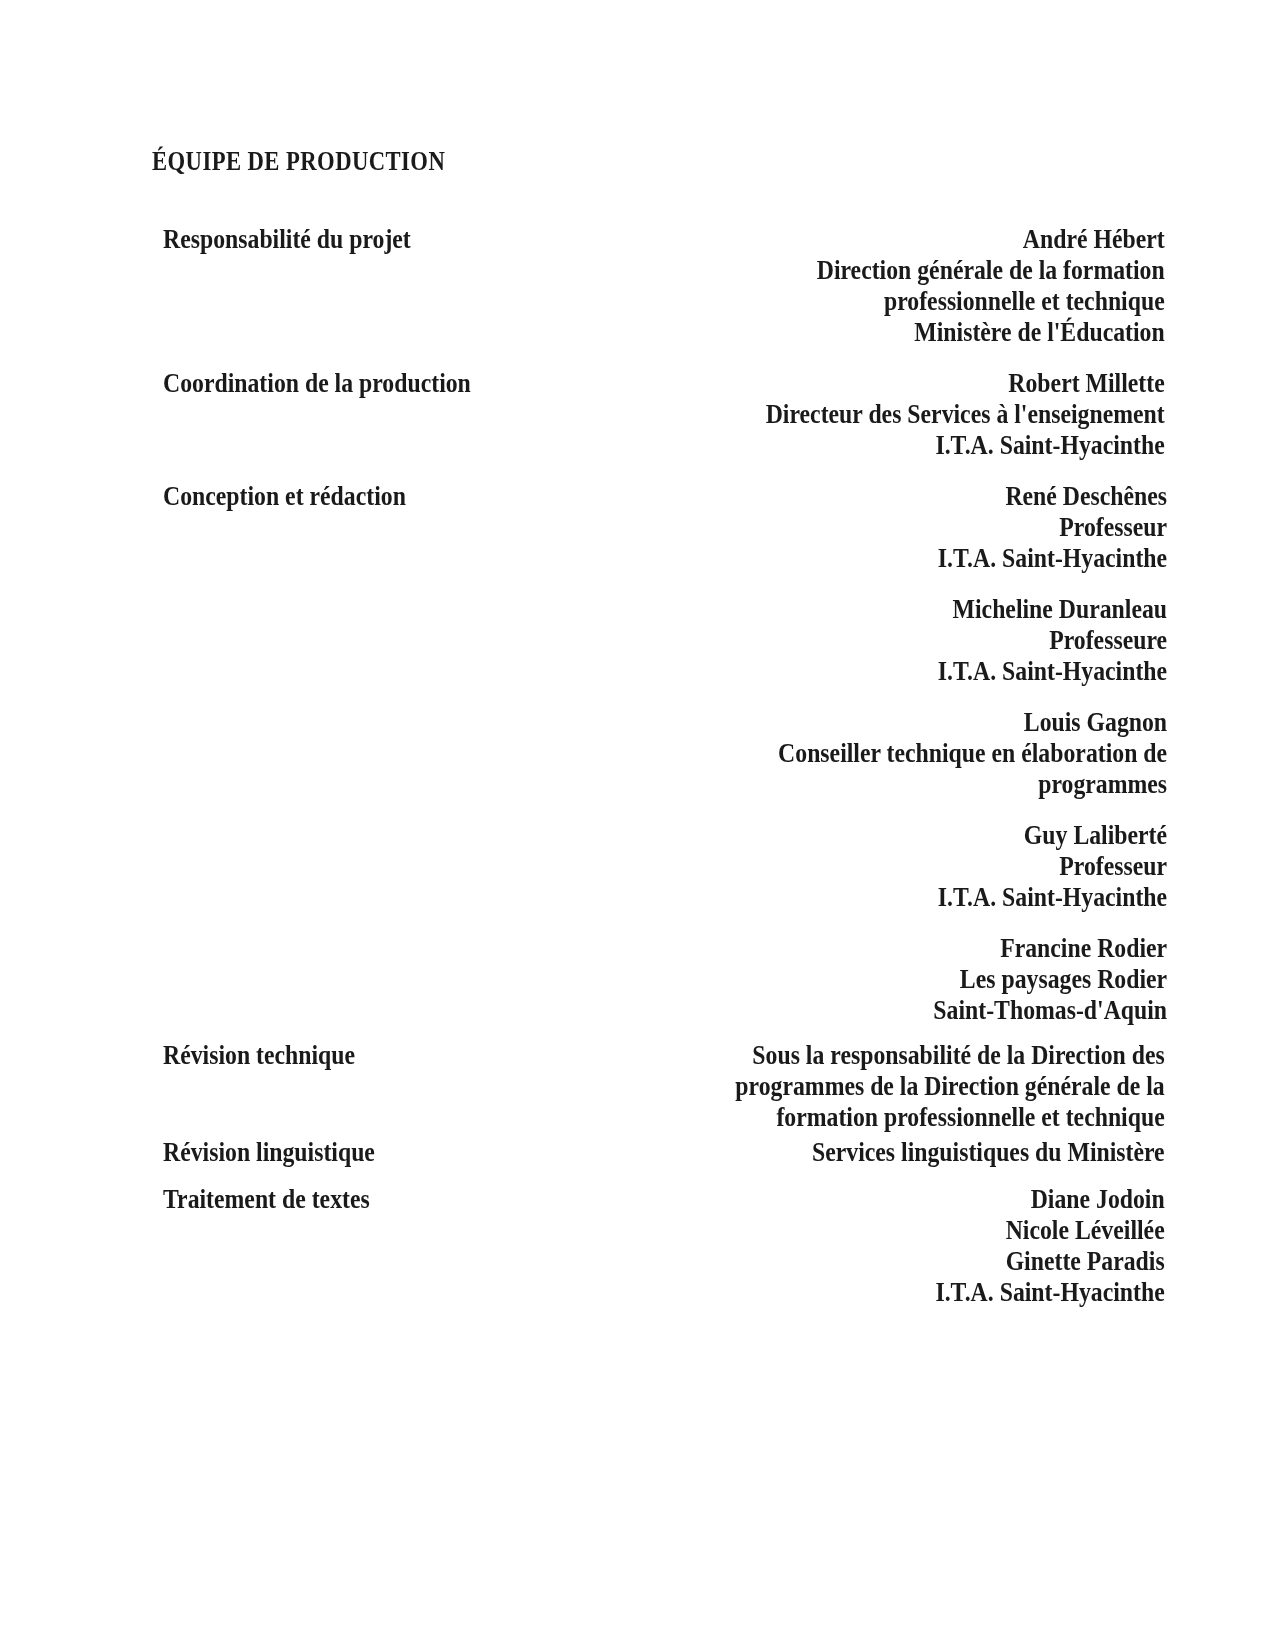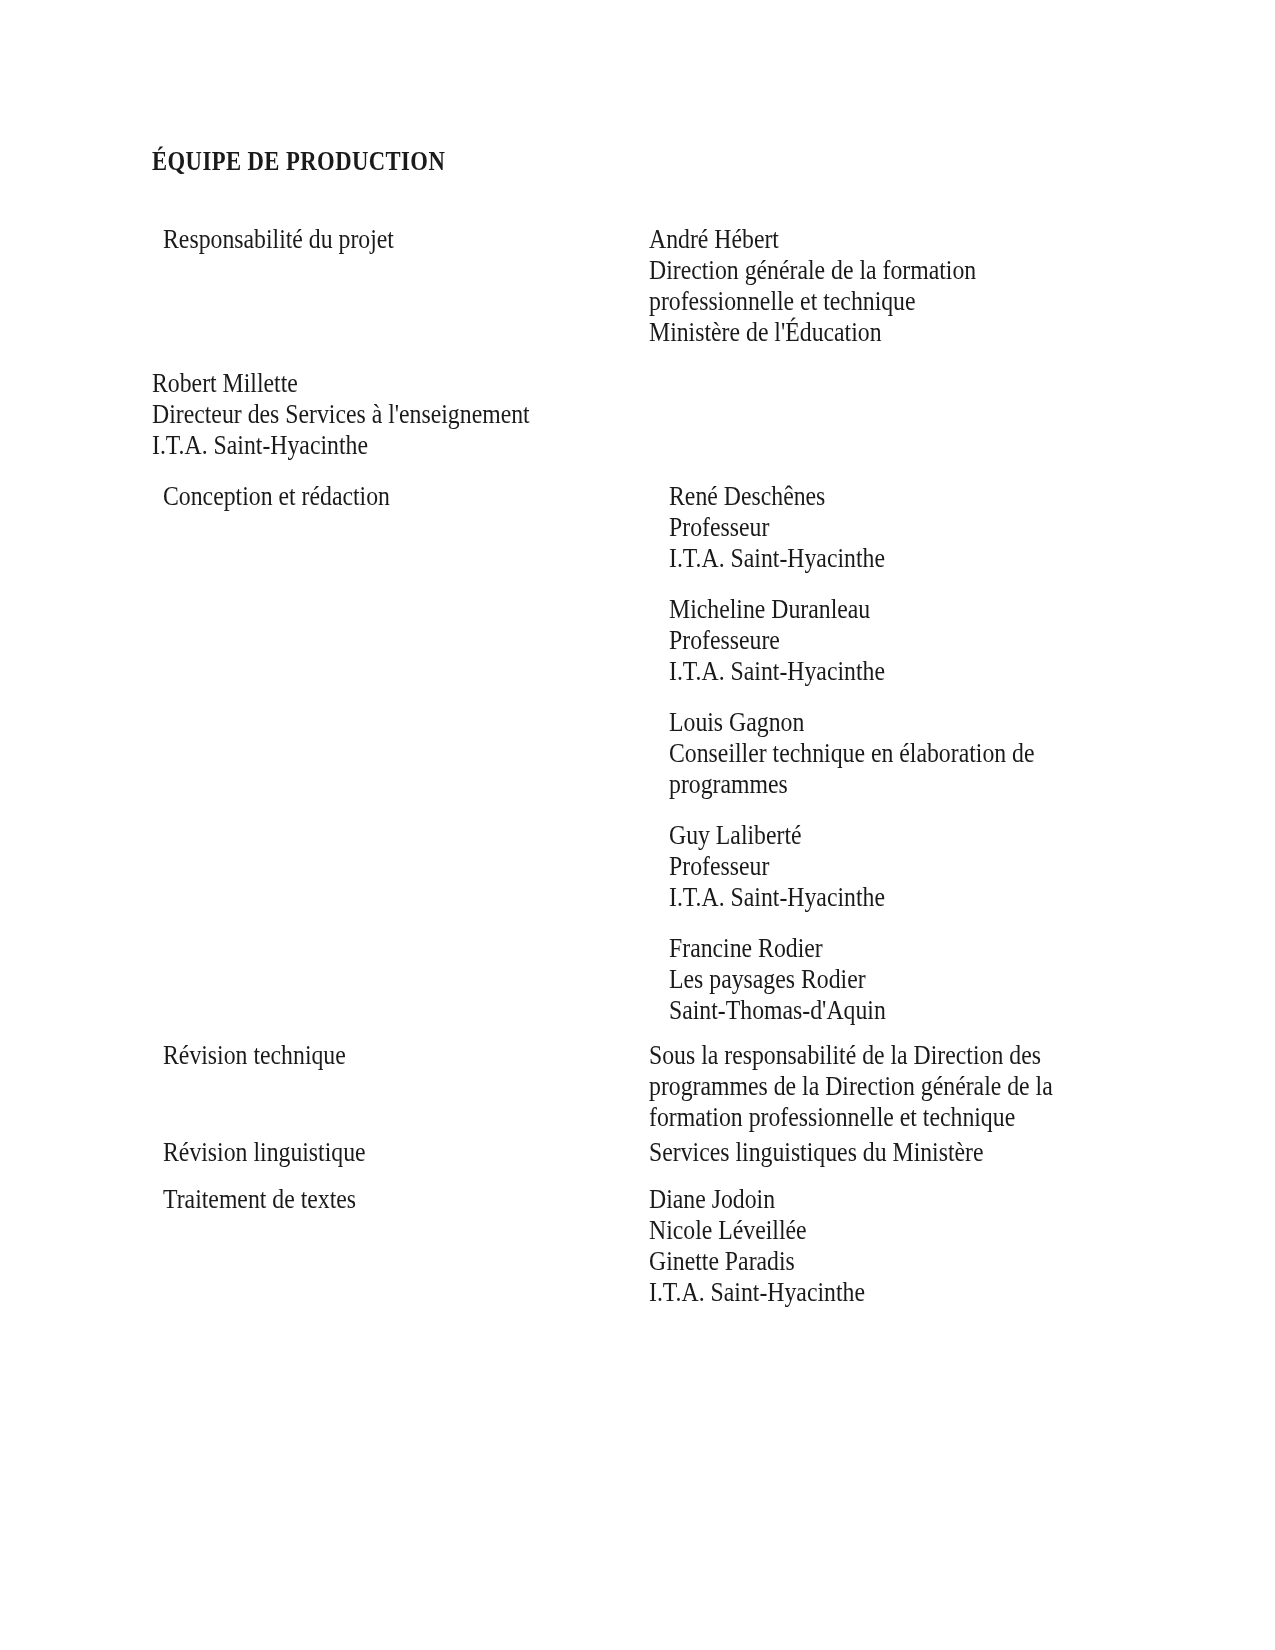--- a/index.html
+++ b/index.html
@@ -31,39 +31,40 @@
     line-height: 31px;
     letter-spacing: 0.5px;
     transform: scaleX(0.84);
     transform-origin: 0 0;
     white-space: nowrap;
   }
   #rows .row {
     display: flex;
     align-items: flex-start;
     margin-bottom: 20px;
+    font-weight: bold;
   }
   
   #rows .row:nth-child(3) { margin-bottom: 14px; gap: 20px; }
   #rows .row:nth-child(4) { margin-bottom: 4px; }
   #rows .row:nth-child(5) { margin-bottom: 16px; }
   .label-cell {
     flex: 0 0 497px;
     box-sizing: border-box;
     padding-left: 11px;
   }
   .content-cell {
     flex: 1 1 auto;
     min-width: 0;
   }
   .label-txt, .line {
     transform: scaleX(0.88);
     transform-origin: 0 0;
   }
-  .entry { margin-bottom: 20px; }
+  .entry { margin-bottom: 20px; text-align: right; }
   .entry:last-child { margin-bottom: 0; }
 </style>
 </head>
 <body>
 
 <div class="page">
   <h1 class="title">ÉQUIPE DE PRODUCTION</h1>
   <div id="rows">
       <div class="row">
     <div class="label-cell">
@@ -72,20 +73,23 @@
     <div class="content-cell">
           <div class="entry">
             <div class="txt line">André Hébert</div>
             <div class="txt line">Direction générale de la formation</div>
             <div class="txt line">professionnelle et technique</div>
             <div class="txt line">Ministère de l'Éducation</div>
           </div>
         </div>
   </div>
       <div class="row">
+    <div class="label-cell">
+      <div class="txt label-txt">Coordination de la production</div>
+    </div>
     <div class="content-cell">
           <div class="entry">
             <div class="txt line">Robert Millette</div>
             <div class="txt line">Directeur des Services à l'enseignement</div>
             <div class="txt line">I.T.A. Saint-Hyacinthe</div>
           </div>
         </div>
   </div>
       <div class="row">
     <div class="label-cell">

